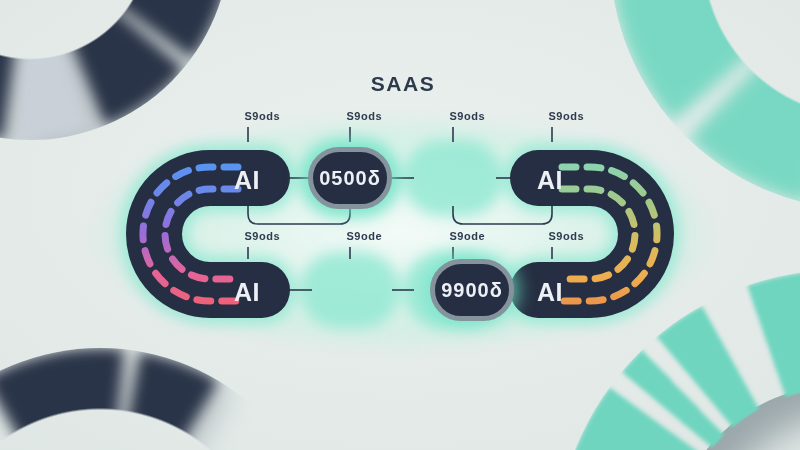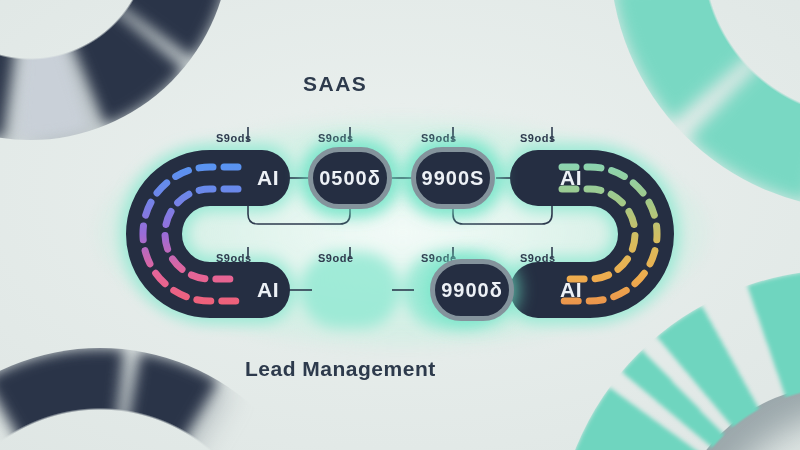--- a/index.html
+++ b/index.html
@@ -43,30 +43,30 @@
     box-shadow:inset 28px 24px 34px rgba(43,62,76,.38);
   }
   .center-glow{
     position:absolute;left:95px;top:115px;width:615px;height:235px;border-radius:50%;
     background:radial-gradient(ellipse at center, rgba(244,252,249,.85) 0%, rgba(185,242,220,.4) 58%, transparent 76%);
     filter:blur(6px);
   }
   
   svg.flow{position:absolute;left:0;top:0;}
   
-  .title{position:absolute;color:#2D3A4C;font-weight:bold;font-size:21px;letter-spacing:1.5px;}
+  .title{position:absolute;color:#2D3A4C;font-weight:bold;font-size:21px;letter-spacing:1.5px;text-align:center;}
   .title-top{left:303px;top:72px;width:200px;}
   .title-bottom{left:245px;top:357px;width:320px;letter-spacing:0.5px;}
-  .lbl{position:absolute;width:64px;text-align:left;font-size:11px;font-weight:bold;color:#2E3A4E;letter-spacing:0.5px;margin-top:22px;}
+  .lbl{position:absolute;width:64px;text-align:right;font-size:11px;font-weight:bold;color:#2E3A4E;letter-spacing:0.5px;}
   .pill{
     position:absolute;width:74px;height:52px;border:5px solid #84939C;border-radius:31px;background:#252E42;
     box-shadow:0 0 18px 4px rgba(111,229,199,.8);display:flex;align-items:center;justify-content:center;
   }
   .pill span{color:#EDF1F6;font-size:20px;font-weight:bold;letter-spacing:1px;}
-  .ai{position:absolute;width:64px;text-align:right;color:#EDF1F6;font-size:21px;font-weight:bold;letter-spacing:0.5px;}
+  .ai{position:absolute;width:64px;text-align:center;color:#EDF1F6;font-size:25px;font-weight:bold;letter-spacing:0.5px;}
 </style>
 </head>
 <body>
 
 <div class="canvas">
 
   <div class="donut donut-tl"></div>
   <div class="donut donut-tr"></div>
   <div class="donut donut-bl"></div>
   <div class="br-hole-shadow"></div>
@@ -128,38 +128,34 @@
 
     <g fill="none" stroke-width="7" stroke-linecap="round" stroke-dasharray="14 11">
       <path d="M 238 167 H 210 A 67 67 0 1 0 210 301 H 238" stroke="url(#gradLeft)"></path>
       <path d="M 238 189 H 210 A 45 45 0 1 0 210 279 H 238" stroke="url(#gradLeft)"></path>
       <path d="M 562 167 H 590 A 67 67 0 1 1 590 301 H 562" stroke="url(#gradRight)"></path>
       <path d="M 562 189 H 590 A 45 45 0 1 1 590 279 H 562" stroke="url(#gradRight)"></path>
     </g>
   </svg>
 
   <div class="title title-top">SAAS</div>
-  <div class="title title-bottom">Lead Management</div>
 
   <div class="lbl" style="left:216px;top:110px;">S9ods</div>
   <div class="lbl" style="left:318px;top:110px;">S9ods</div>
   <div class="lbl" style="left:421px;top:110px;">S9ods</div>
   <div class="lbl" style="left:520px;top:110px;">S9ods</div>
 
   <div class="lbl" style="left:216px;top:230px;">S9ods</div>
   <div class="lbl" style="left:318px;top:230px;">S9ode</div>
   <div class="lbl" style="left:421px;top:230px;">S9ode</div>
   <div class="lbl" style="left:520px;top:230px;">S9ods</div>
 
   <div class="pill" style="left:308px;top:147px;">
     <span>0500δ</span>
   </div>
-  <div class="pill" style="left:411px;top:147px;">
-    <span>9900S</span>
-  </div>
   <div class="pill" style="left:430px;top:259px;">
     <span>9900δ</span>
   </div>
 
   <div class="ai" style="left:215px;top:166px;">AI</div>
   <div class="ai" style="left:518px;top:166px;">AI</div>
   <div class="ai" style="left:215px;top:278px;">AI</div>
   <div class="ai" style="left:518px;top:278px;">AI</div>
 
 </div>

